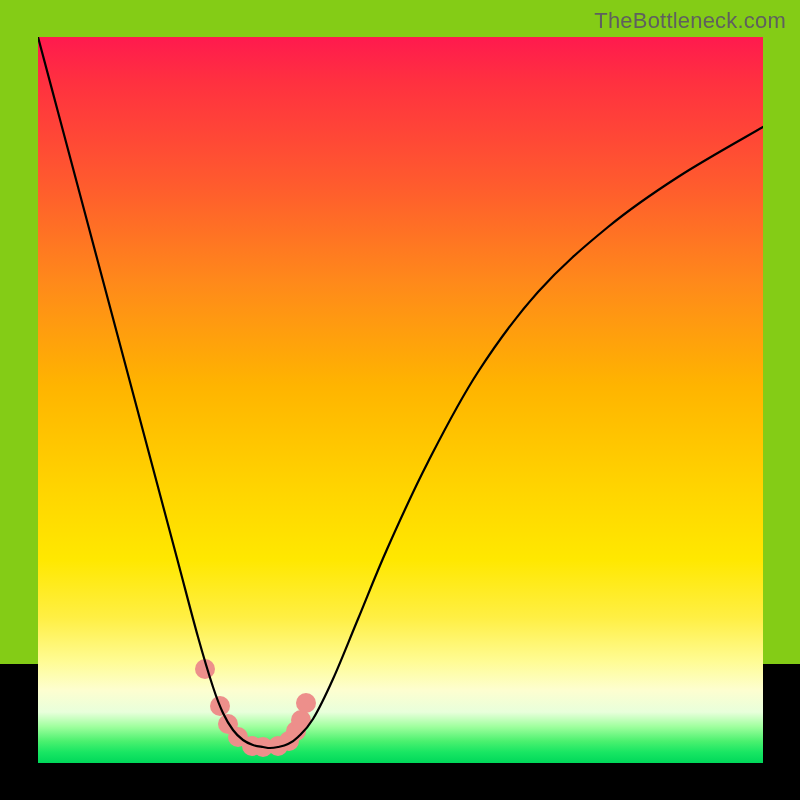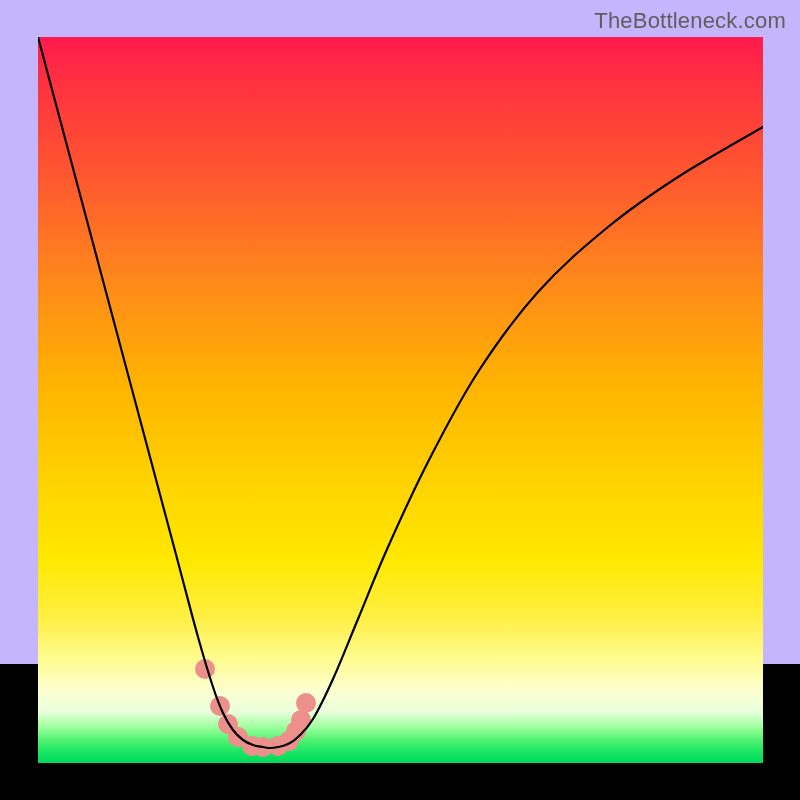--- a/index.html
+++ b/index.html
@@ -10,21 +10,21 @@
     background: #000;
     overflow: hidden;
     font-family: Arial, Helvetica, sans-serif;
   }
   .frame {
     position: absolute;
     left: 0;
     top: 0;
     width: 800px;
     height: 664px;
-    background: #c4b5fd;
+    background: #84cc16;
   }
   .plot {
     position: absolute;
     left: 38px;
     top: 37px;
     width: 725px;
     height: 726px;
     background: linear-gradient(to bottom,
       #ff1a4e 0%,
       #ff3040 6%,

